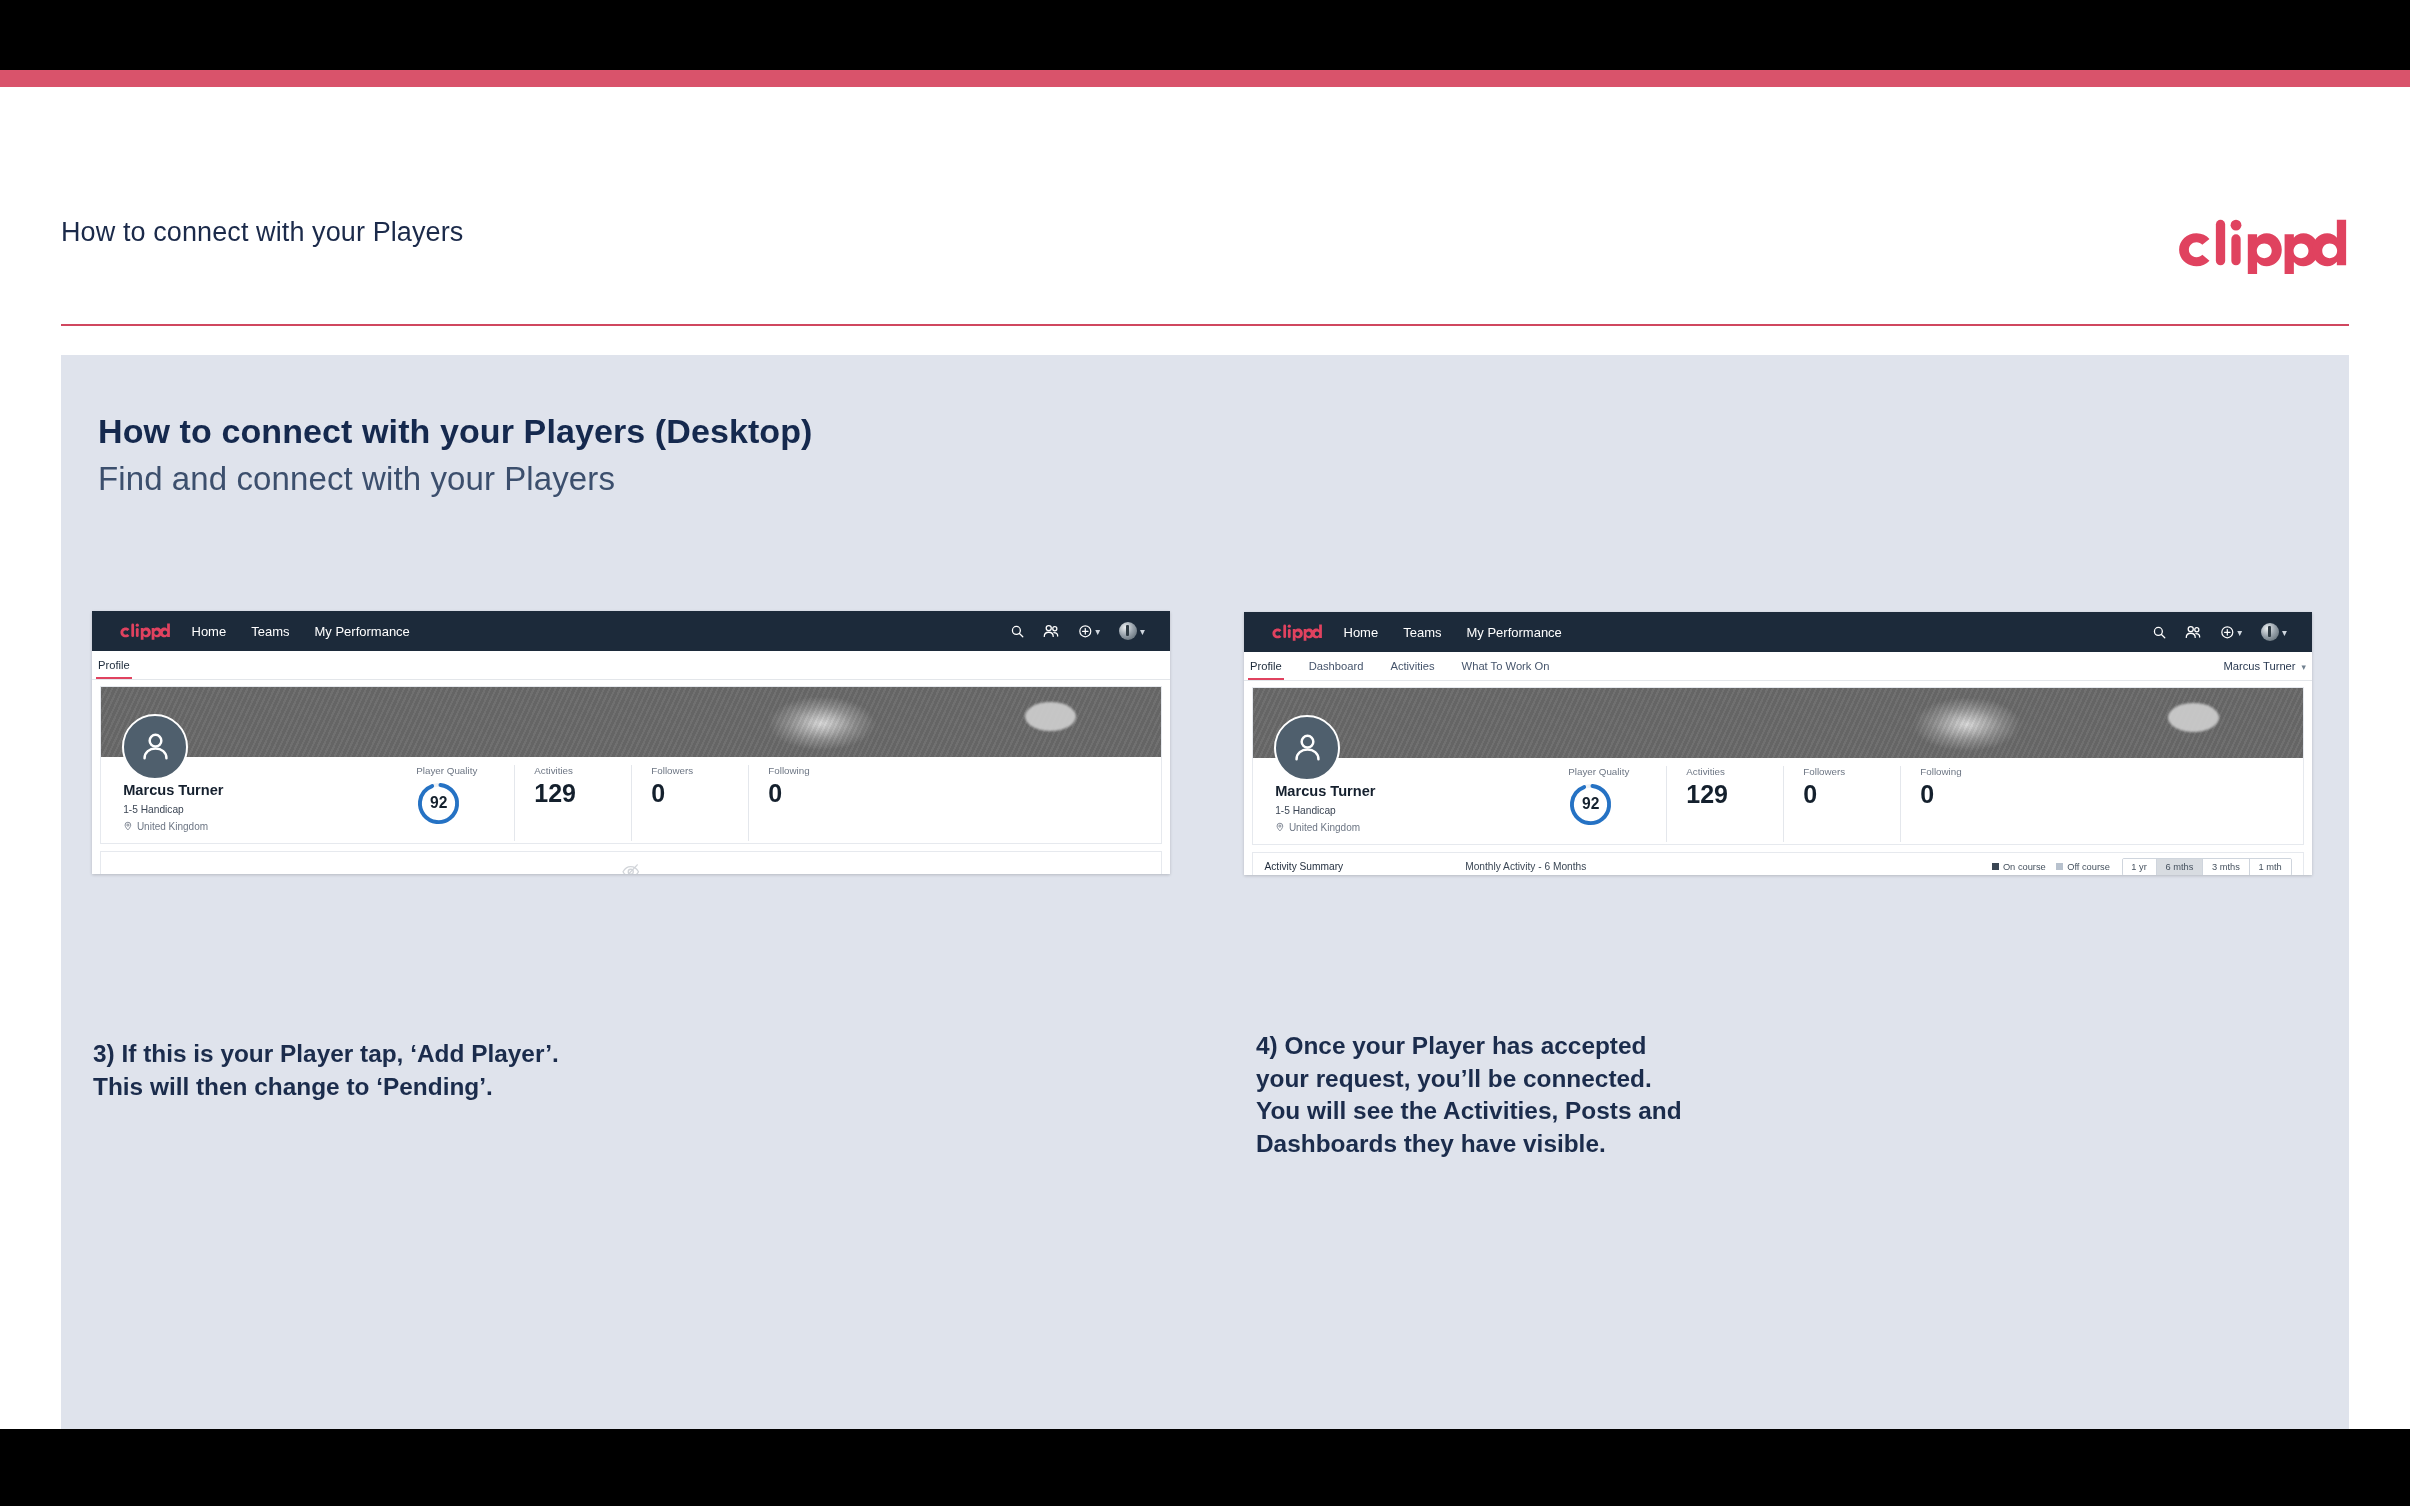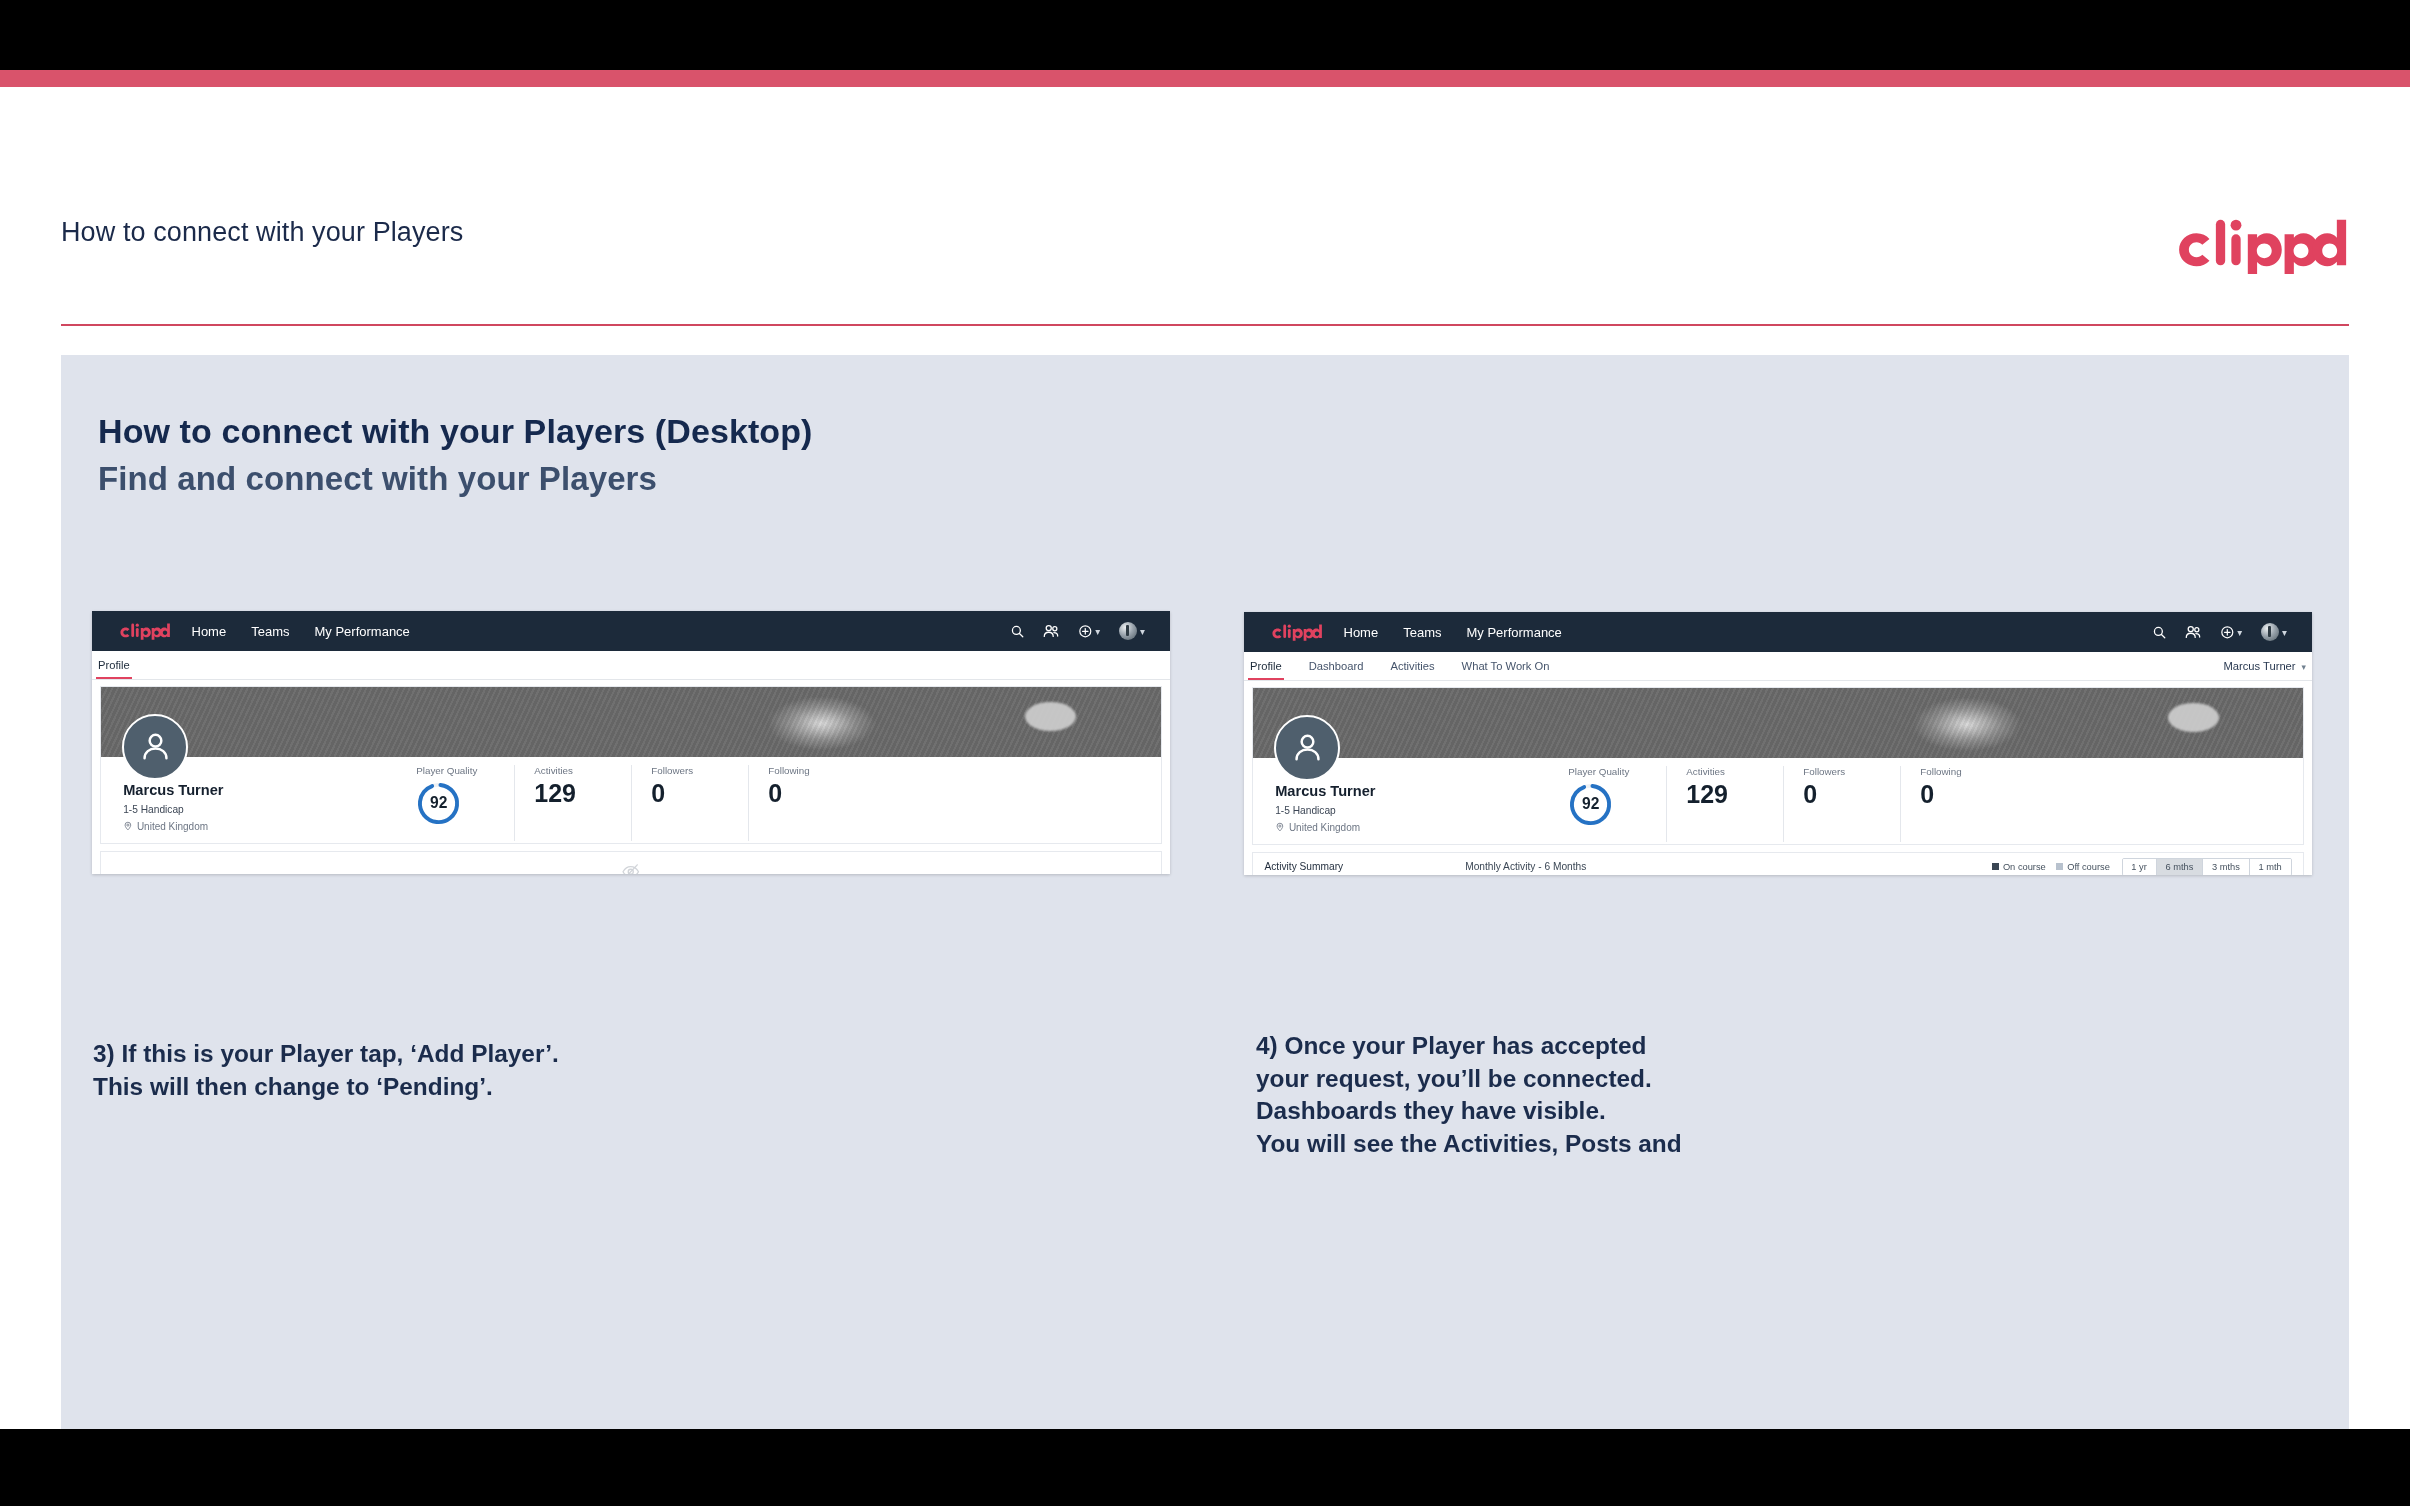--- a/index.html
+++ b/index.html
@@ -30,21 +30,21 @@
     width:2288px; height:1083px;
     background:#dfe3ec;
   }
 
   .h1 {
     position:absolute; left:37px; top:57px;
     font-size:34px; font-weight:700; color:#15294e; letter-spacing:0.1px;
   }
   .h2 {
     position:absolute; left:37px; top:105px;
-    font-size:33px; font-weight:700; color:#3c4f6d; letter-spacing:0.1px;
+    font-size:33px; font-weight:400; color:#3c4f6d; letter-spacing:0.1px;
   }
 
   
   .shot { position:absolute; background:#fff; overflow:hidden;
           box-shadow:0 1px 2.9px rgba(0,0,0,.18); }
   .shot.left  { left:31px;  top:256px; width:1078px; height:263px; }
   .shot.right { left:1183px; top:257px; width:1068px; height:263px; }
 
   .appnav {
     position:relative; width:100%; height:40px; background:#1c2a3a;
@@ -468,22 +468,22 @@
       </div>
 
       <div class="caption c3">
         <div>3) If this is your Player tap, ‘Add Player’.</div>
         <div>This will then change to ‘Pending’.</div>
       </div>
 
       <div class="caption c4">
         <div>4) Once your Player has accepted</div>
         <div>your request, you’ll be connected.</div>
+        <div>You will see the Activities, Posts and</div>
         <div>Dashboards they have visible.</div>
-        <div>You will see the Activities, Posts and</div>
       </div>
 
     </div>
 
     <div class="copyright">Copyright Clippd 2022</div>
   </div>
 
   <div class="bottombar-black"></div>
 </div>
 

